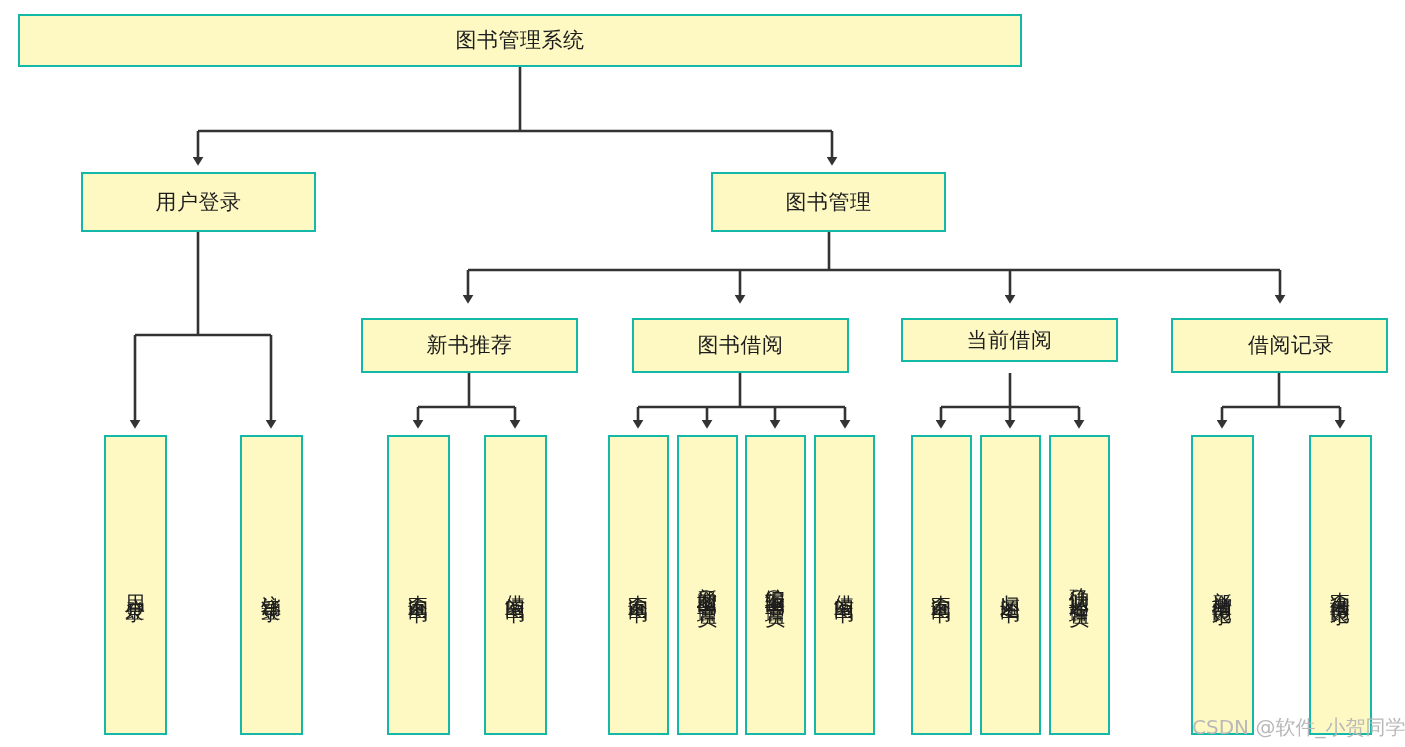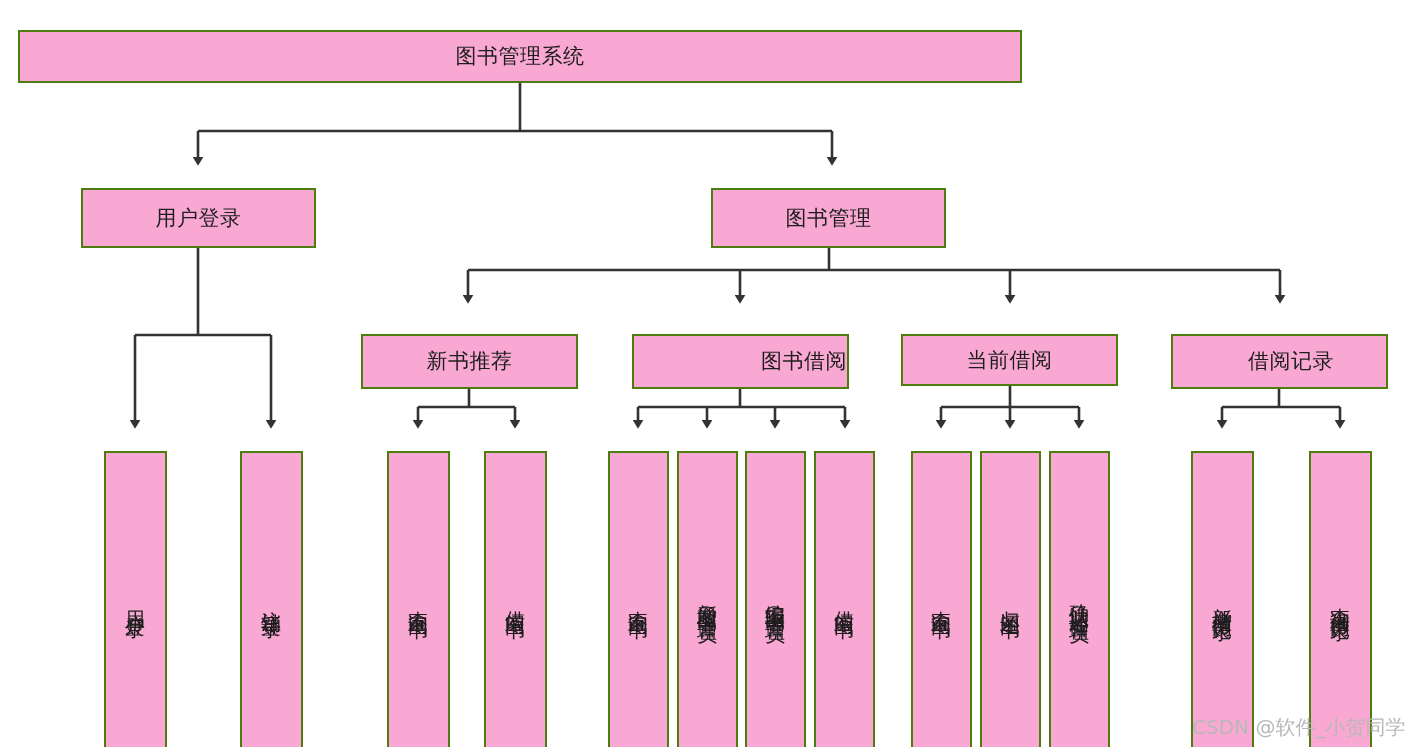--- a/index.html
+++ b/index.html
@@ -22,27 +22,26 @@
   #edge-layer {
     position: absolute;
     left: 0;
     top: 0;
     width: 1405px;
     height: 747px;
   }
   .node {
     position: absolute;
     box-sizing: border-box;
-    background: #f9a8d4;
-    border: 2px solid #4d7c0f;
+    background: #fef9c3;
+    border: 2px solid #14b8a6;
     display: flex;
     align-items: center;
     justify-content: center;
     z-index: 2;
-    margin-top: 16px;
   }
   .node-label {
     font-size: 21px;
     line-height: 1.15;
     color: #1d1d1d;
     letter-spacing: 0.5px;
     white-space: nowrap;
     text-align: center;
   }
   .node.leaf {
@@ -132,24 +131,24 @@
   <div class="node" style="left:81px; top:172px; width:235px; height:60px;">
     <span class="node-label">用户登录</span>
   </div>
   <div class="node" style="left:361px; top:318px; width:217px; height:55px;">
     <span class="node-label">新书推荐</span>
   </div>
 
   <div class="node" style="left:711px; top:172px; width:235px; height:60px;">
     <span class="node-label">图书管理</span>
   </div>
-  <div class="node" style="left:632px; top:318px; width:217px; height:55px;justify-content:flex-end;">
+  <div class="node" style="left:632px; top:318px; width:217px; height:55px;">
     <span class="node-label">图书借阅</span>
   </div>
-  <div class="node" style="left:901px; top:318px; width:217px; height:52px;">
+  <div class="node" style="left:901px; top:318px; width:217px; height:44px;">
     <span class="node-label">当前借阅</span>
   </div>
   <div class="node" style="left:1171px; top:318px; width:217px; height:55px;padding-left:23px;">
     <span class="node-label">借阅记录</span>
   </div>
 
   <div class="node leaf" style="left:104px; top:435px; width:63px; height:300px;">
     <span class="node-label">用户登录</span>
   </div>
   <div class="node leaf" style="left:240px; top:435px; width:63px; height:300px;">

